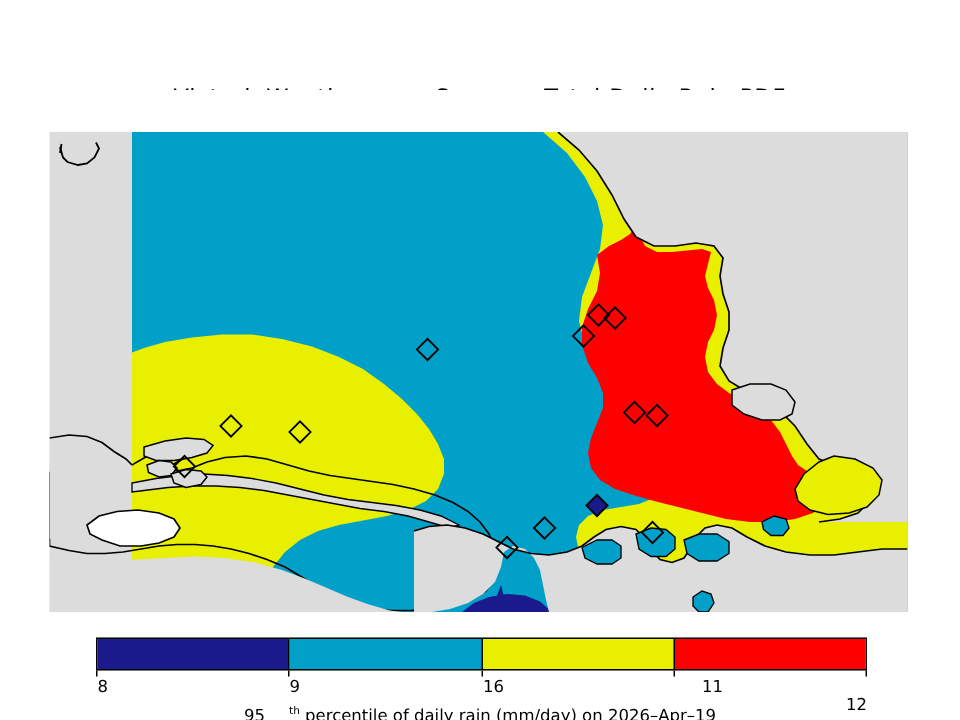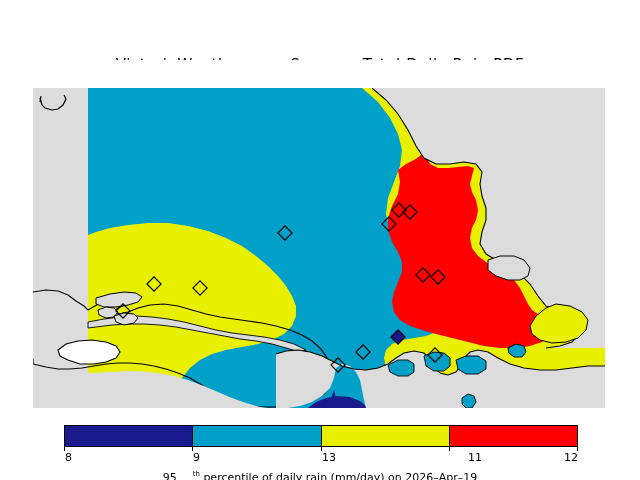--- a/index.html
+++ b/index.html
@@ -99,21 +99,21 @@
   }
   .tick-label {
     position: absolute;
     top: 4px;
     font-family: "DejaVu Sans", sans-serif;
     font-size: 11px;
     color: #000000;
     transform: translateX(1px);
     white-space: nowrap;
   }
-  .tick-label.last { transform: translateX(-100%); }
+  .tick-label.last { transform: translateX(-100%); margin-top: 12px; }
 
   #cb-caption {
     position: absolute;
     left: 0;
     top: 50px;
     width: 640px;
     text-align: center;
     font-family: "DejaVu Sans", sans-serif;
     font-size: 11px;
     color: #000000;
@@ -377,21 +377,21 @@
 
     <div id="cb-ticks">
       <div class="tick-mark" style="left:0px"></div>
       <div class="tick-mark" style="left:128px"></div>
       <div class="tick-mark" style="left:257px"></div>
       <div class="tick-mark" style="left:385px"></div>
       <div class="tick-mark" style="left:513px"></div>
 
       <div class="tick-label" style="left:0px">8</div>
       <div class="tick-label" style="left:128px">9</div>
-      <div class="tick-label" style="left:257px">13</div>
+      <div class="tick-label" style="left:257px">16</div>
       <div class="tick-label" style="left:403px">11</div>
       <div class="tick-label last" style="left:514px">12</div>
     </div>
 
     <div id="cb-caption"><span>95</span><sup>th</sup><span> percentile of daily rain (mm/day) on 2026–Apr–19</span></div>
   </div>
 
 </div>
 
 </body></html>

